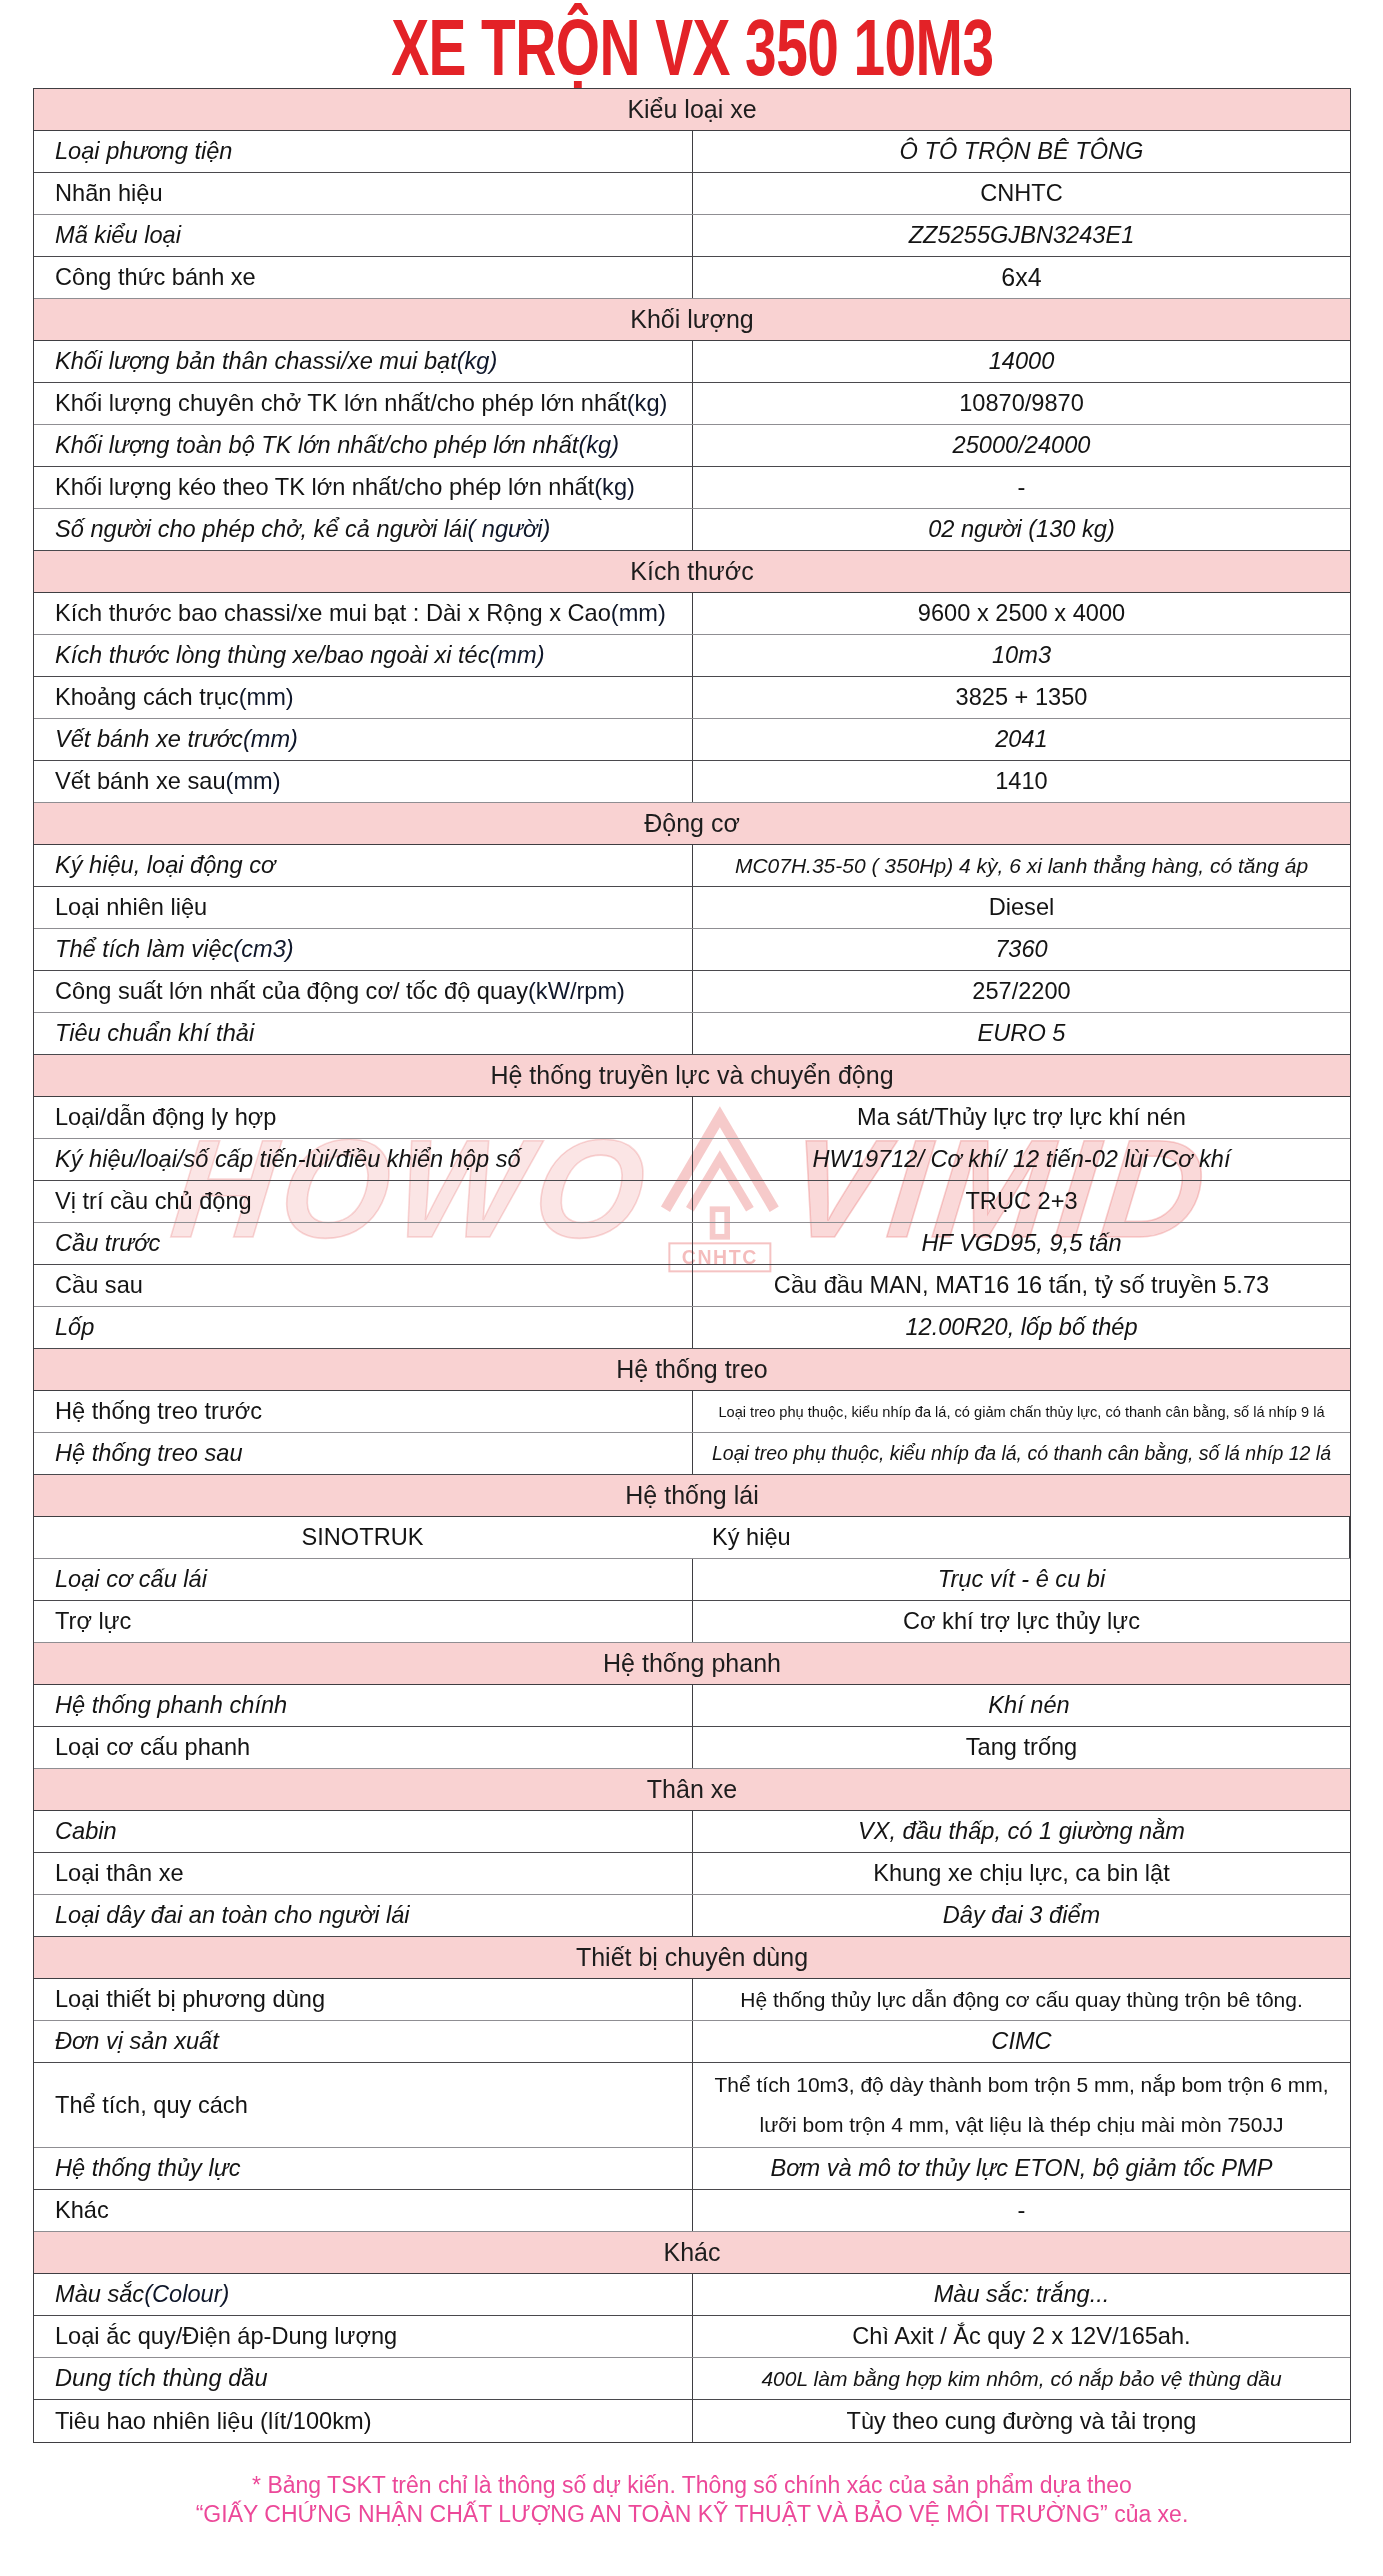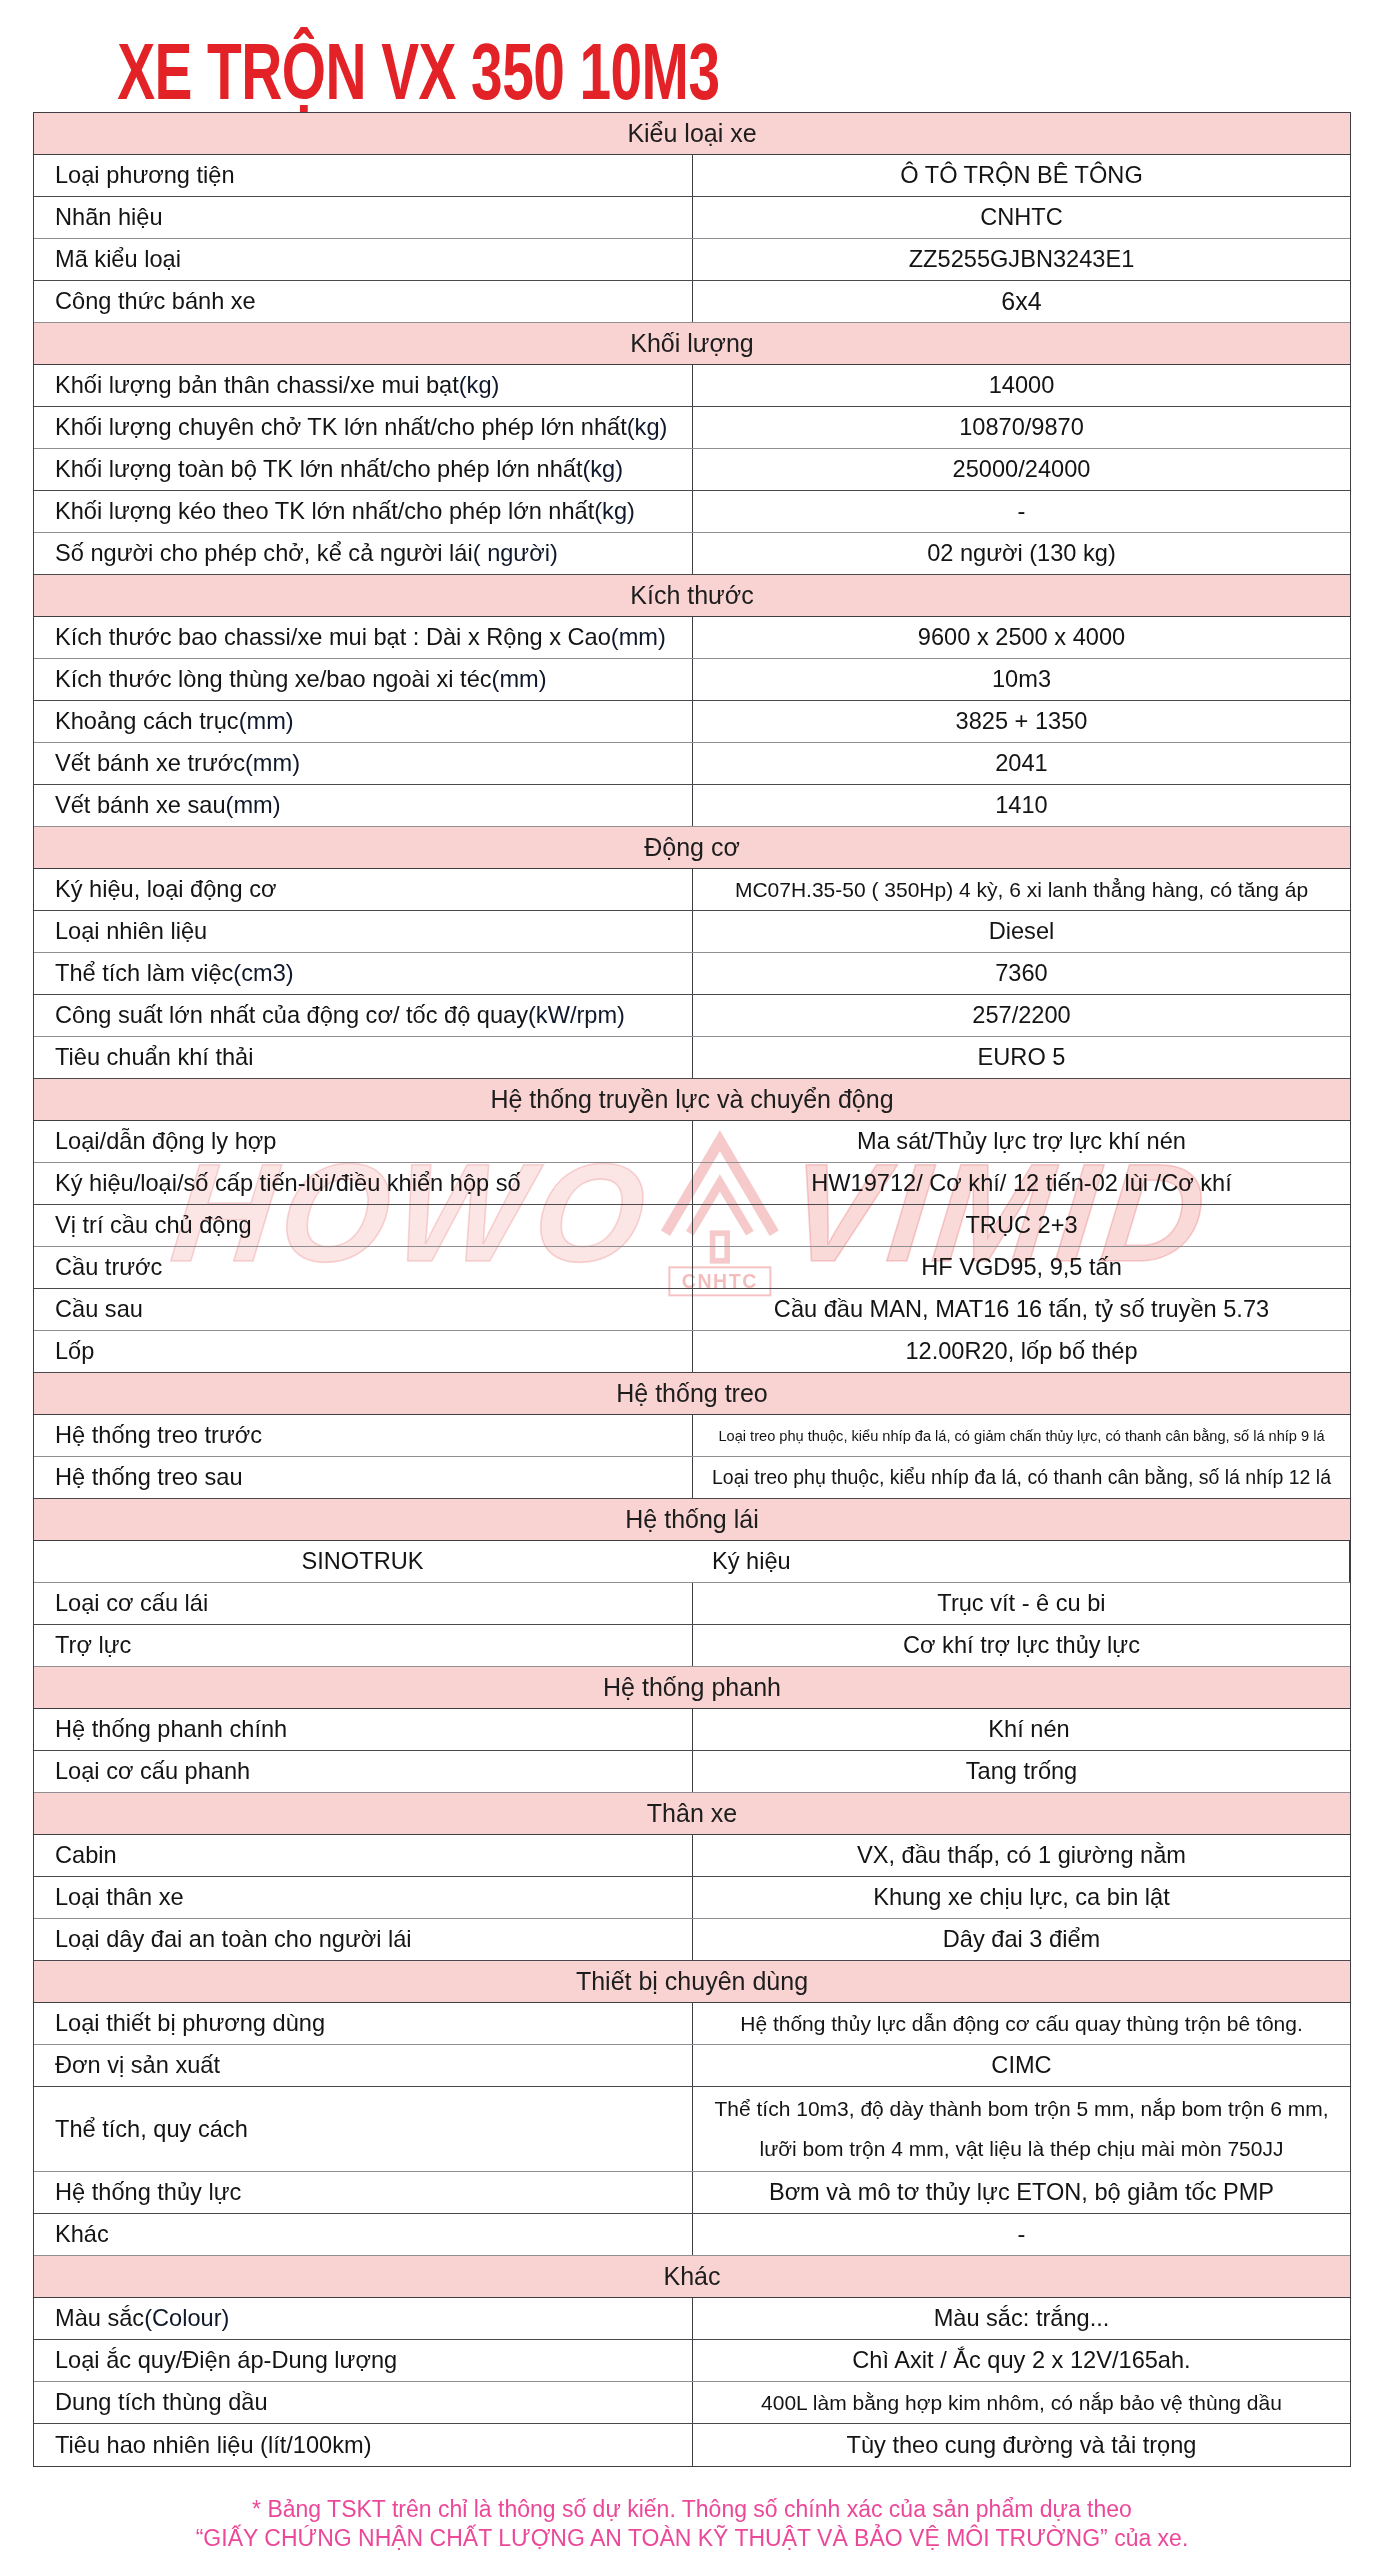--- a/index.html
+++ b/index.html
@@ -2,40 +2,40 @@
 <html style="font-size:13px"><head>
 <meta charset="utf-8">
 <style>
   html,body{margin:0;padding:0;background:#ffffff;}
   .page{
     width:1384px;height:2576px;position:relative;background:#ffffff;
     font-family:"Liberation Sans","DejaVu Sans",sans-serif;
     font-stretch:condensed;color:#161616;overflow:hidden;
   }
   
-  .title{margin:0;padding-top:31px;height:81px;text-align:left;line-height:81px;}
+  .title{margin:0;padding-top:7px;height:81px;text-align:center;line-height:81px;}
   .title-inner{
     display:inline-block;transform:scaleX(.72);transform-origin:center;
     font-size:79px;font-weight:bold;letter-spacing:-0.8px;color:#e32227;white-space:nowrap;
   }
   
   .spec-table{
     position:relative;width:1318px;margin:0 auto;box-sizing:border-box;
     border:1.6px solid #3f3e42;background:transparent;
   }
   .band{
     position:relative;z-index:2;height:42px;box-sizing:border-box;
     background:#f9d2d2;display:flex;align-items:center;justify-content:center;
     font-size:25px;color:#1d1d1d;border-bottom:1.6px solid #3f3e42;
   }
   .row{
     position:relative;z-index:2;height:42px;box-sizing:border-box;display:flex;
   }
   .row.tall{height:85px;}
-  .row.bDark{border-bottom:1.6px solid #4a494d;}
+  .row.bDark{border-bottom:1.6px solid #4a494d;font-style:italic;}
   .row.bGray{border-bottom:1.6px solid #8f8e92;}
   .spec-table > .inner > :last-child{border-bottom:none;}
   .cell{box-sizing:border-box;display:flex;align-items:center;}
   .lab{
     width:659px;padding-left:21px;border-right:1.6px solid #3f3e42;
     font-size:23.6px;white-space:nowrap;color:#141414;
   }
   .lab .unit{color:#0f172a;}
   .val{
     flex:1;justify-content:center;text-align:center;flex-direction:column;

